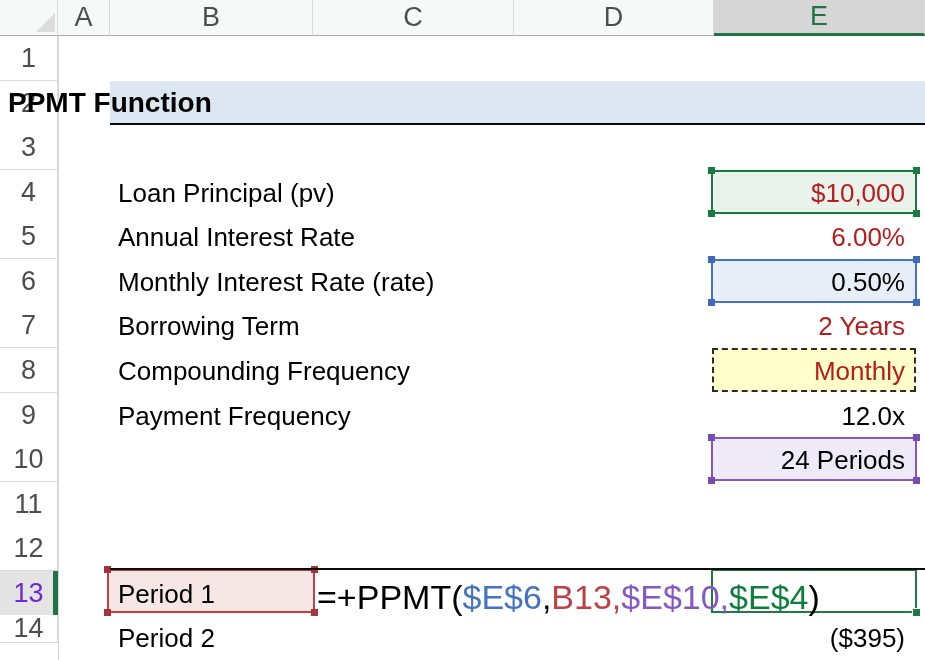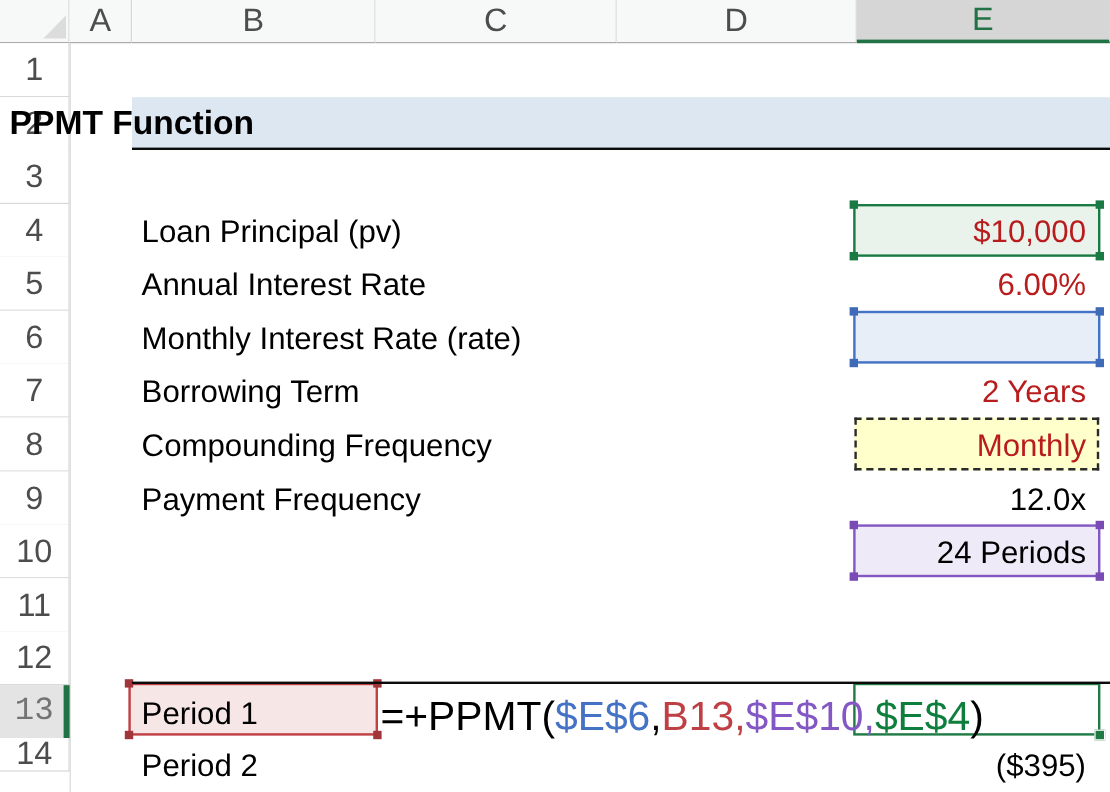--- a/index.html
+++ b/index.html
@@ -23,21 +23,21 @@
     display:flex; align-items:center; justify-content:center;
     font-size:27px; color:#4d4d4d;
   }
   .ch-active { background:#d6d6d6; color:#217346; border-bottom:3px solid #217346; }
   .rh {
     position:absolute; left:0; width:58px; height:45px; box-sizing:border-box;
     background:#ffffff; border-right:1px solid #d9d9d9; border-bottom:1px solid #d9d9d9;
     display:flex; align-items:center; justify-content:center;
     font-size:27px; color:#4d4d4d;
   }
-  .rh-active { background:#e4e4e4; color:#737373;font-family:Liberation Mono, monospace; }
+  .rh-active { background:#e4e4e4; color:#6d28d9; }
   .rh-bar { position:absolute; left:53px; width:5px; background:#217346; z-index:4; }
   
   .cell {
     position:absolute; height:44px; box-sizing:border-box; z-index:2;
     display:flex; align-items:flex-end; line-height:1.02;
     font-size:26px; color:#000; padding:0 0 7px 8px; white-space:pre;
   }
   .lbl  { left:110px; }
   .val  { left:712px; width:206px; justify-content:flex-end; padding-left:0; padding-right:13px; }
   .blue { color:#b91c1c; }
@@ -140,20 +140,21 @@
     <div class="hnd tr redc"></div>
     <div class="hnd bl redc"></div>
     <div class="hnd br redc"></div>
   </div>
   <div class="refbox b-active">
     <div class="fillhandle"></div>
   </div>
 
   <div class="cell val blue" style="top:170px;">$10,000</div>
   <div class="cell val blue" style="top:214px;">6.00%</div>
+  <div class="cell val" style="top:259px;">0.50%</div>
   <div class="cell val blue" style="top:303px;">2 Years</div>
   <div class="cell val blue" style="top:348px;">Monthly</div>
   <div class="cell val" style="top:393px;">12.0x</div>
   <div class="cell val" style="top:437px;">24 Periods</div>
 
   <div class="banner" style="top:526px;"></div>
 
   <div class="cell lbl" style="top:571px;">Period 1</div>
   <div class="formula">
     <span class="f-black">=+PPMT(</span>

